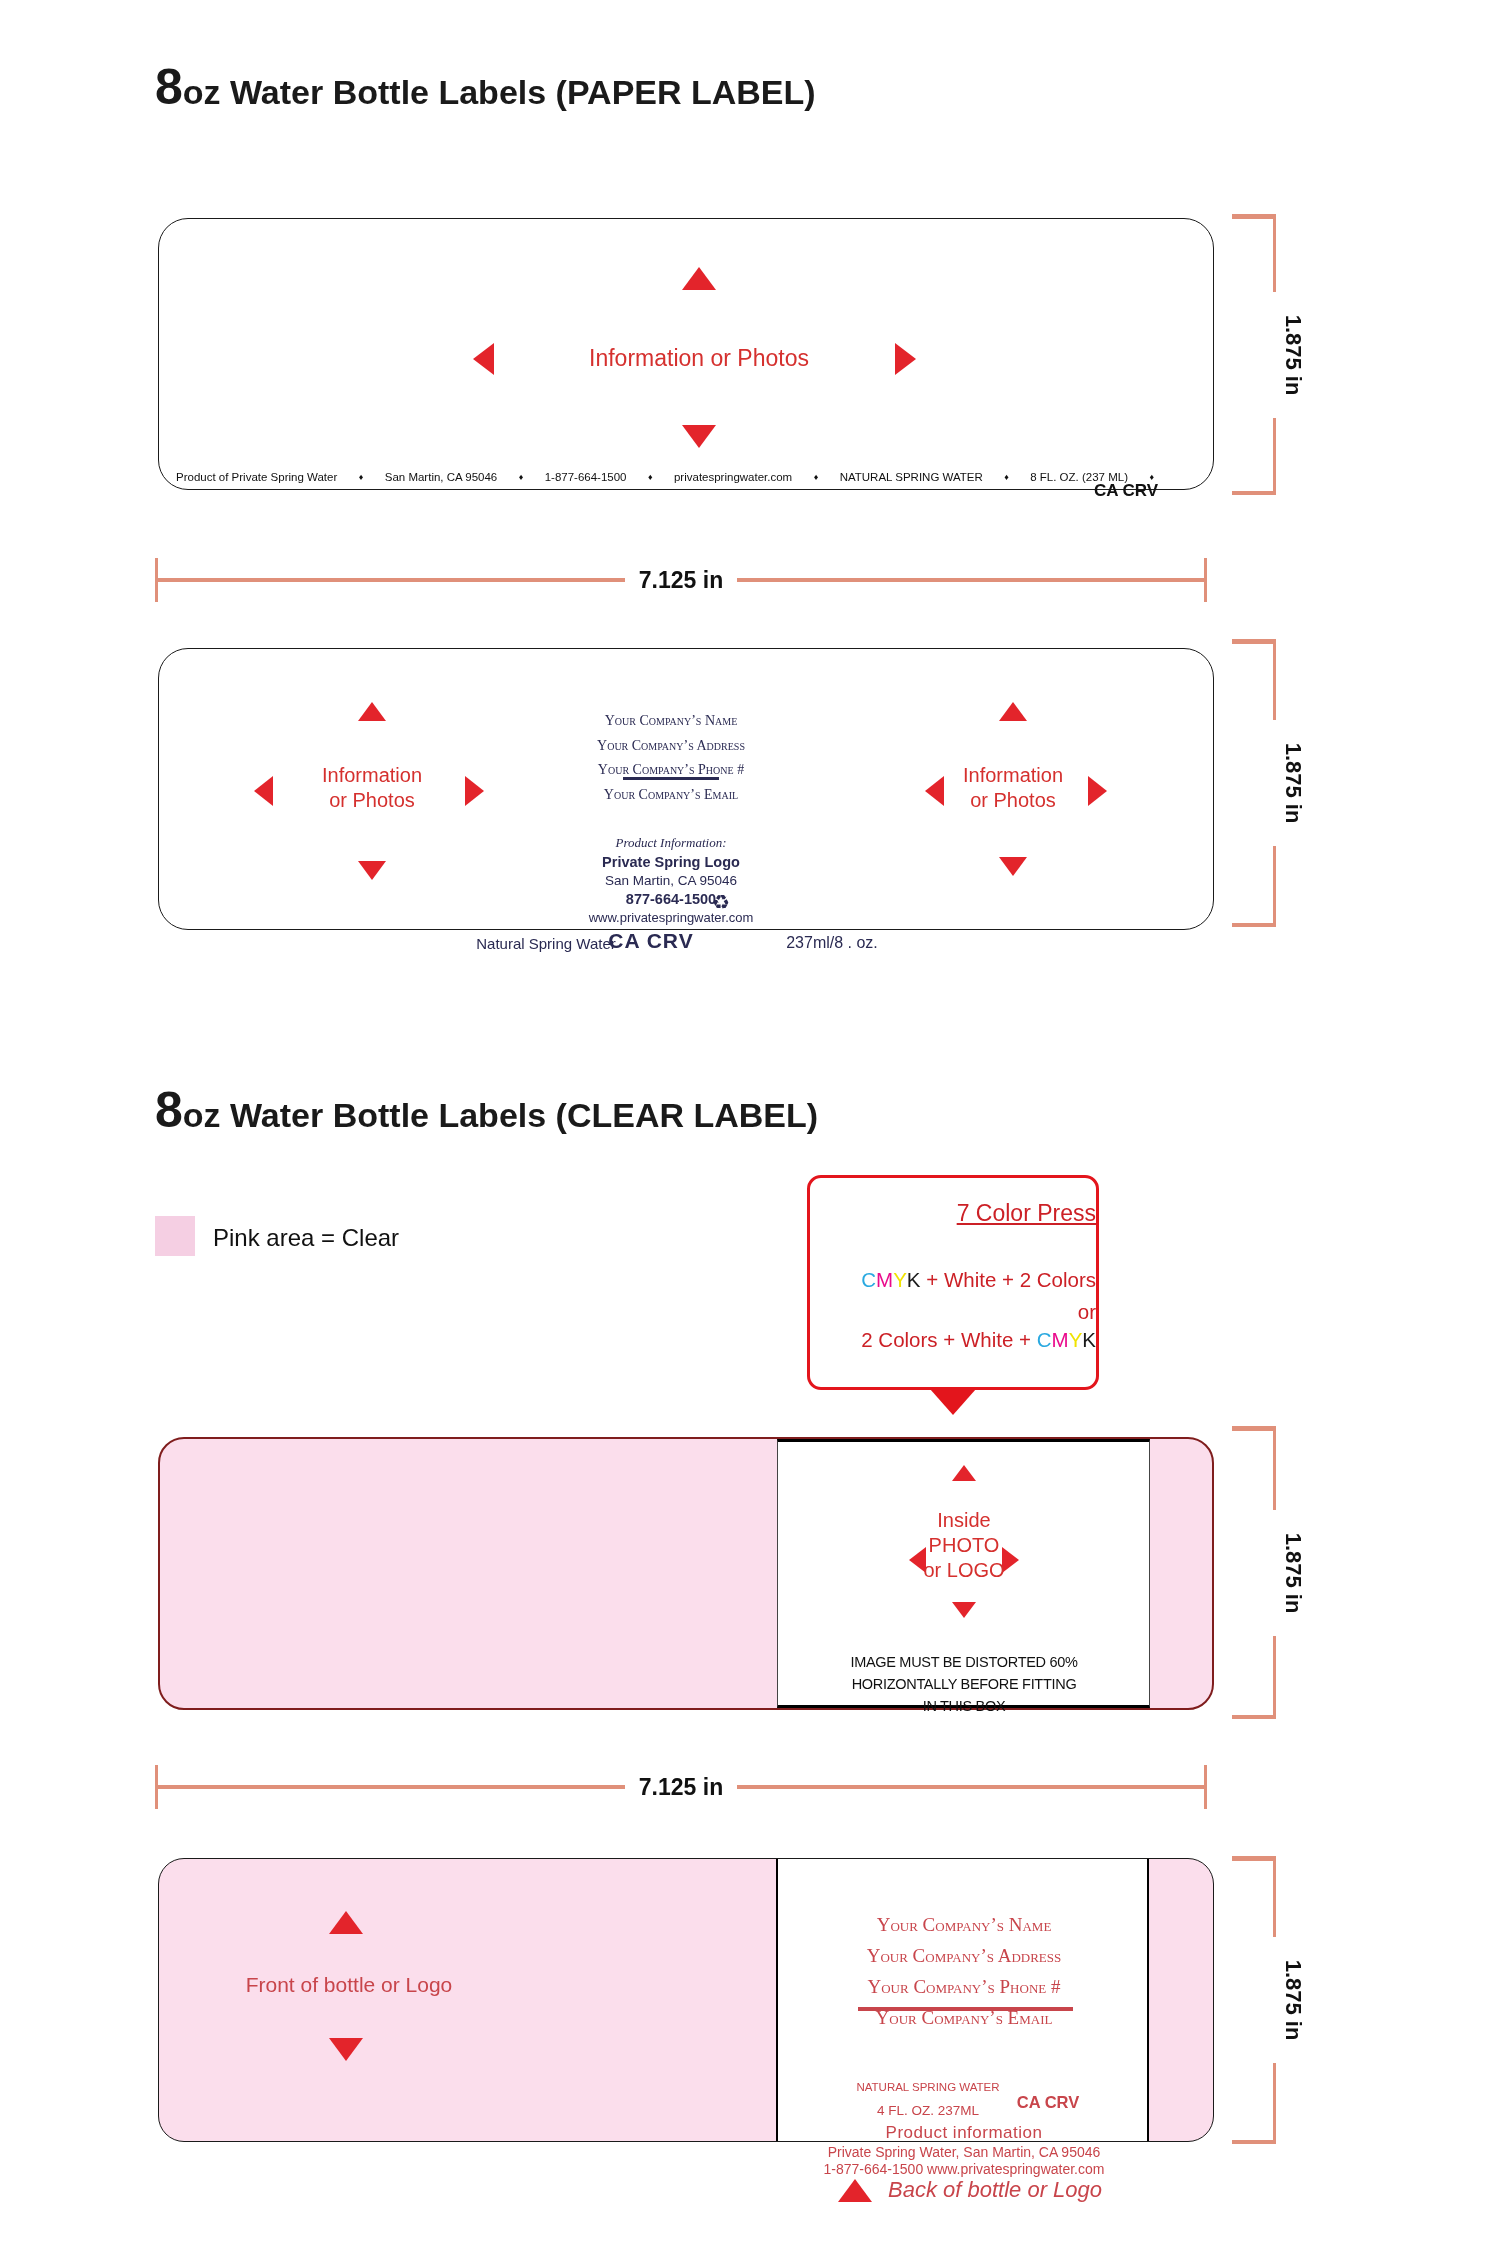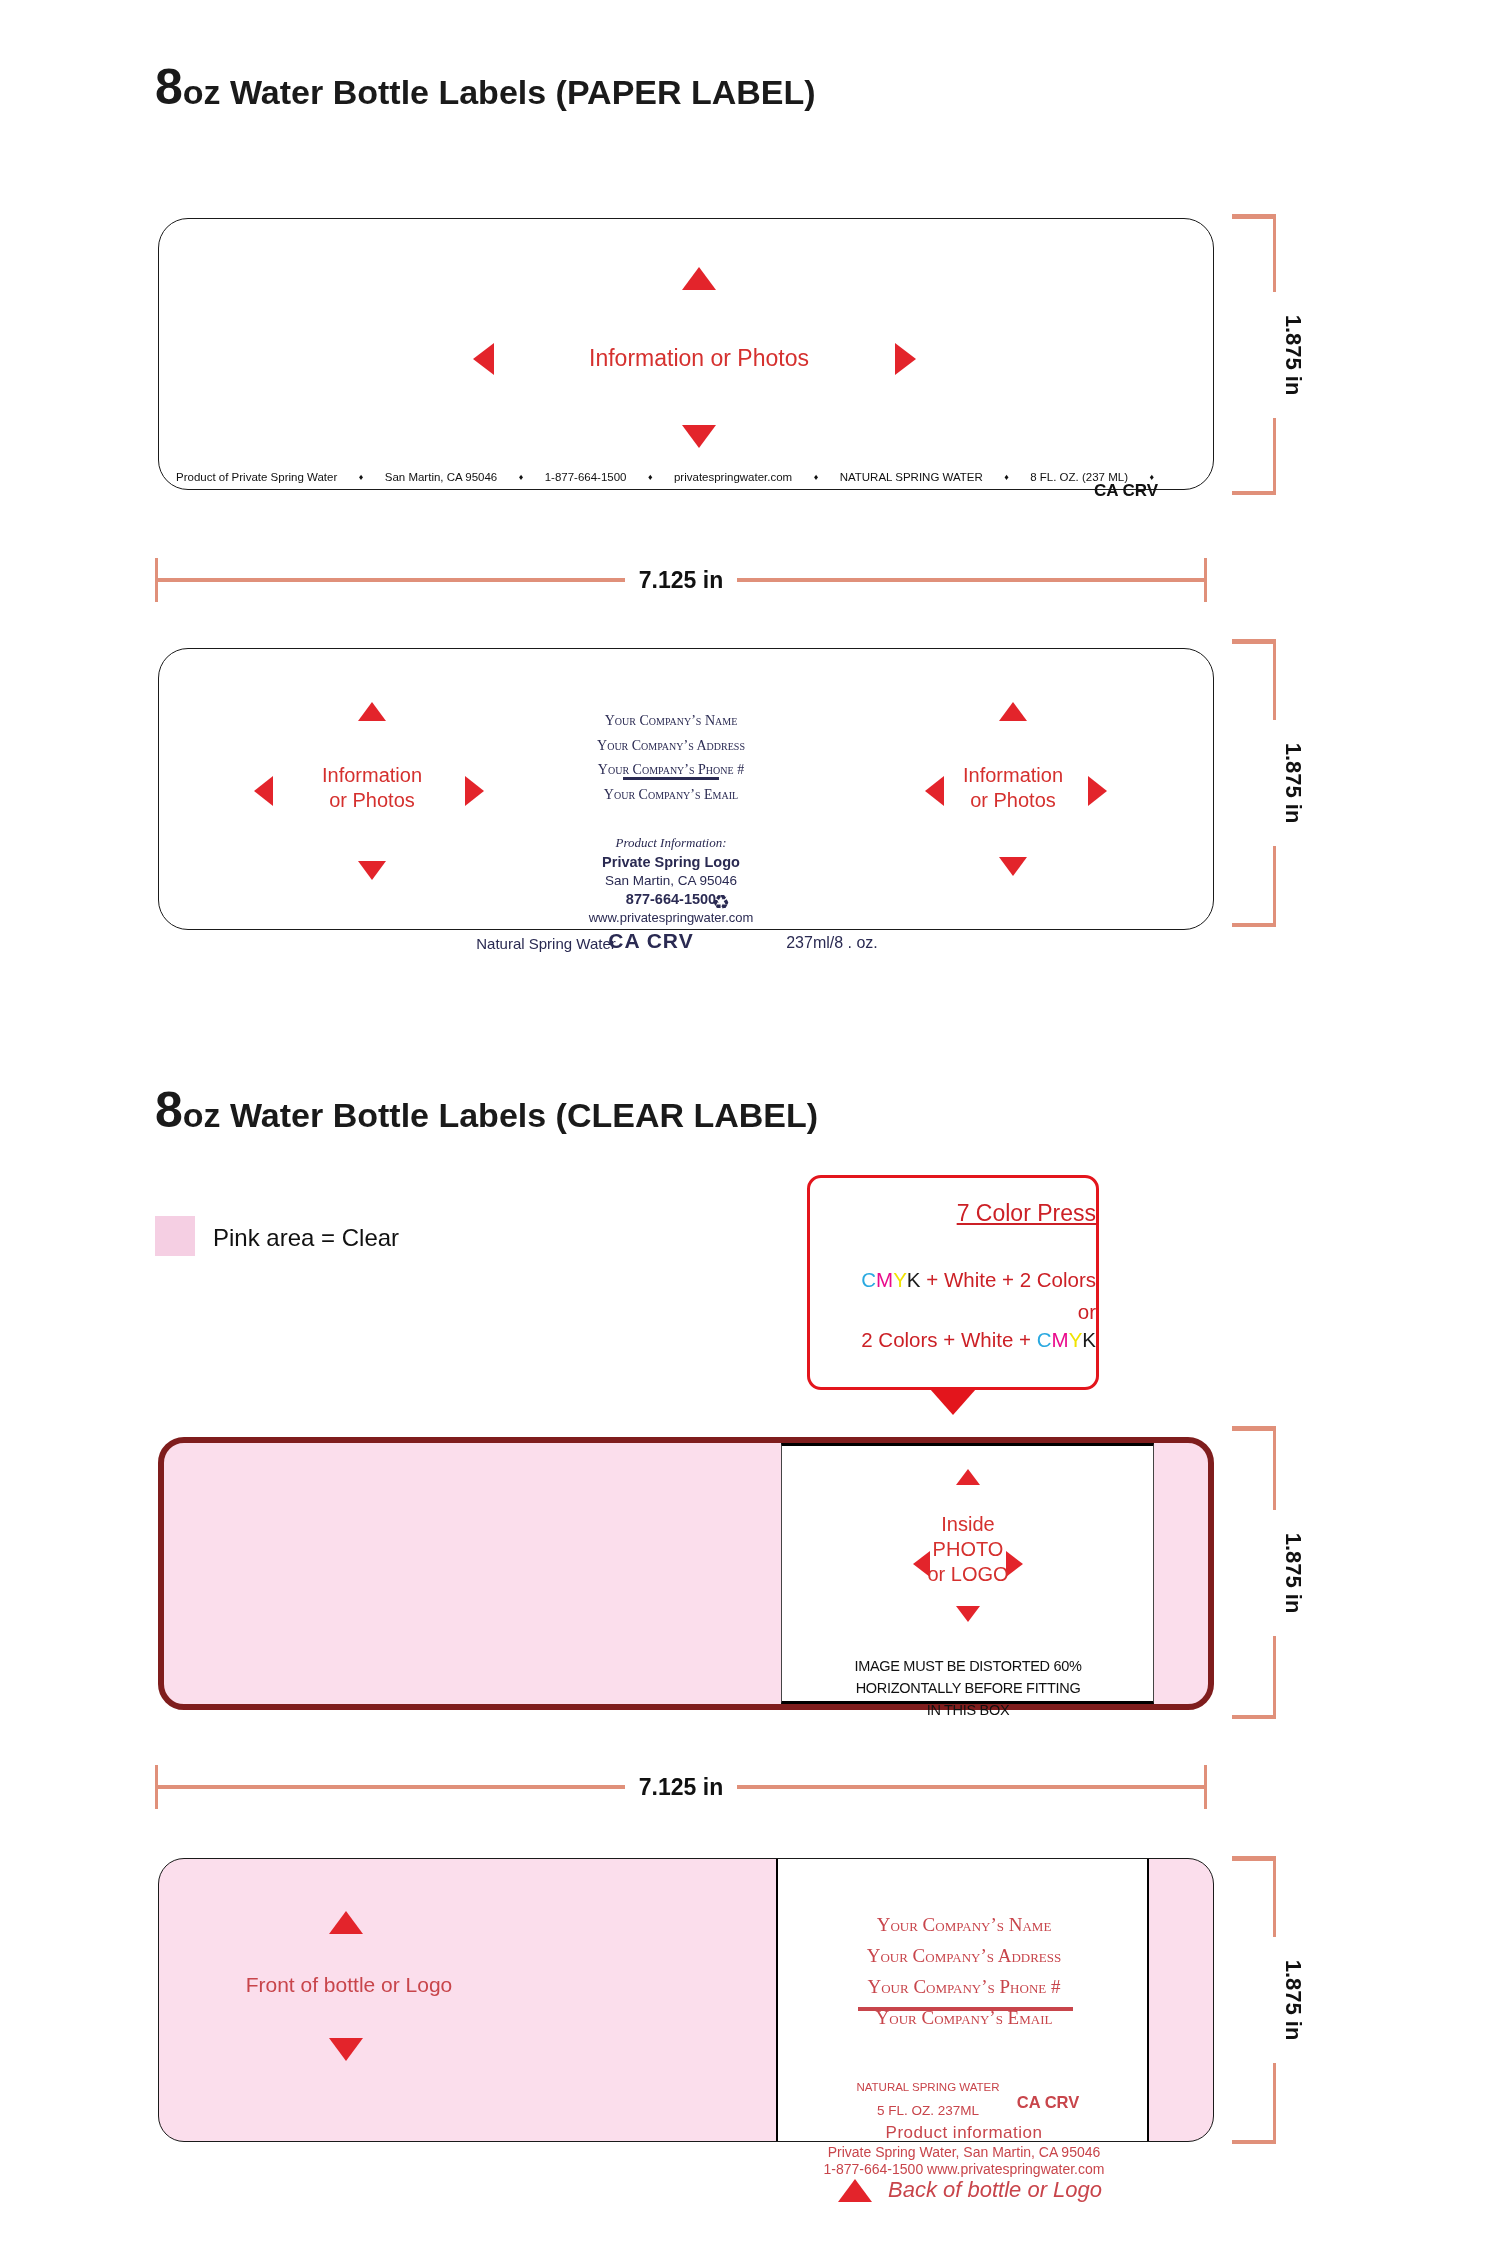--- a/index.html
+++ b/index.html
@@ -208,21 +208,21 @@
     <div class="pressline" style="top:90px;">
       <span class="c">C</span><span class="m">M</span><span class="y">Y</span><span class="k">K</span><span> + White + 2 Colors</span>
     </div>
     <div class="pressline" style="top:122px;">or</div>
     <div class="pressline" style="top:150px;">
       <span>2 Colors + White + </span><span class="c">C</span><span class="m">M</span><span class="y">Y</span><span class="k">K</span>
     </div>
   </div>
   <div class="tri ptr-down" style="left:930px;top:1389px;border-top-color:#E3151C;"></div>
 
-  <div class="pinkbox" style="left:158px;top:1437px;width:1056px;height:273px;border:6px solid #7f1d1d;">
+  <div class="pinkbox" style="left:158px;top:1437px;width:1056px;height:273px;border:2px solid #7f1d1d;">
     <div class="whitebox3">
       <div class="tri tu-sm" style="left:174px;top:23px;"></div>
       <div class="tri td-sm" style="left:174px;top:160px;"></div>
       <div class="tri tl-sm" style="left:131px;top:105px;"></div>
       <div class="tri tr-sm" style="left:224px;top:105px;"></div>
       <div class="abs redtext" style="left:86px;top:66px;width:200px;font-size:20px;line-height:25px;">
         <div>Inside</div>
         <div>PHOTO</div>
         <div>or LOGO</div>
       </div>
@@ -258,21 +258,21 @@
     <div class="whitebox4">
       <div class="abs centercol smallcaps l4red" style="left:36px;top:10px;width:300px;font-size:19px;line-height:31px;">
         <div>Your Company’s Name</div>
         <div>Your Company’s Address</div>
         <div>Your Company’s Phone #</div>
         <div>Your Company’s Email</div>
       </div>
       <div class="divider" style="left:80px;top:148px;width:215px;height:3.5px;background:var(--softred);"></div>
 
       <div class="abs centercol l4red" style="left:55px;top:182px;width:190px;font-size:11.5px;">NATURAL SPRING WATER</div>
-      <div class="abs centercol l4red" style="left:55px;top:204px;width:190px;font-size:13.5px;">5 FL. OZ.  237ML</div>
+      <div class="abs centercol l4red" style="left:55px;top:204px;width:190px;font-size:13.5px;">4 FL. OZ.  237ML</div>
       <div class="abs centercol l4red" style="left:225px;top:194px;width:90px;font-size:16.5px;font-weight:bold;">CA CRV</div>
 
       <div class="abs centercol l4red" style="left:36px;top:224px;width:300px;font-size:17px;letter-spacing:0.5px;">Product information</div>
       <div class="abs centercol l4red" style="left:11px;top:245px;width:350px;font-size:14px;">Private Spring Water, San Martin, CA 95046</div>
       <div class="abs centercol l4red" style="left:11px;top:262px;width:350px;font-size:14px;">1-877-664-1500 www.privatespringwater.com</div>
     </div>
   </div>
 
   <div class="vdim" style="left:1232px;top:1856px;height:288px;">
     <div class="cap top"></div>

